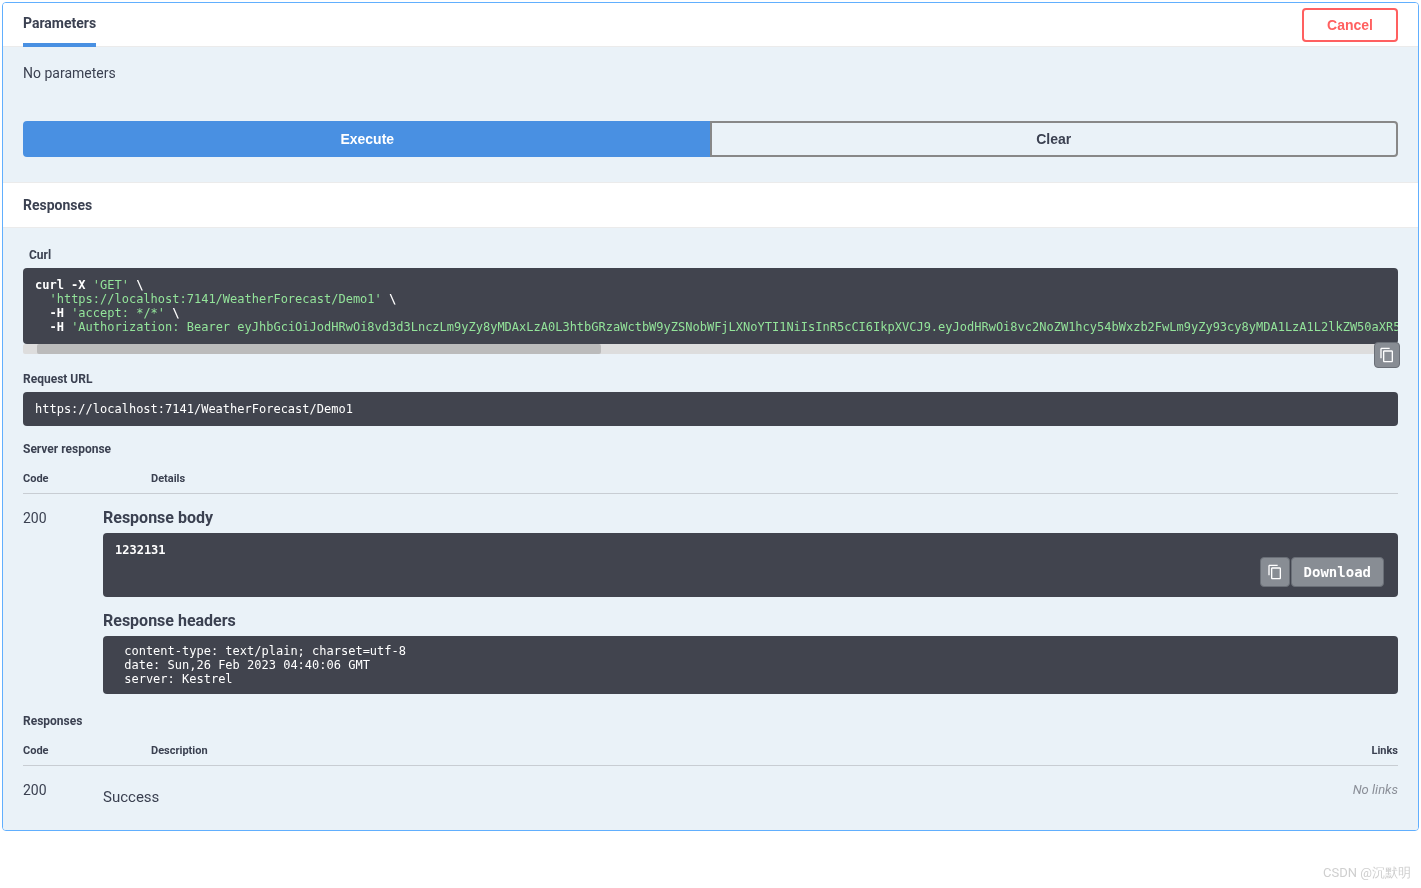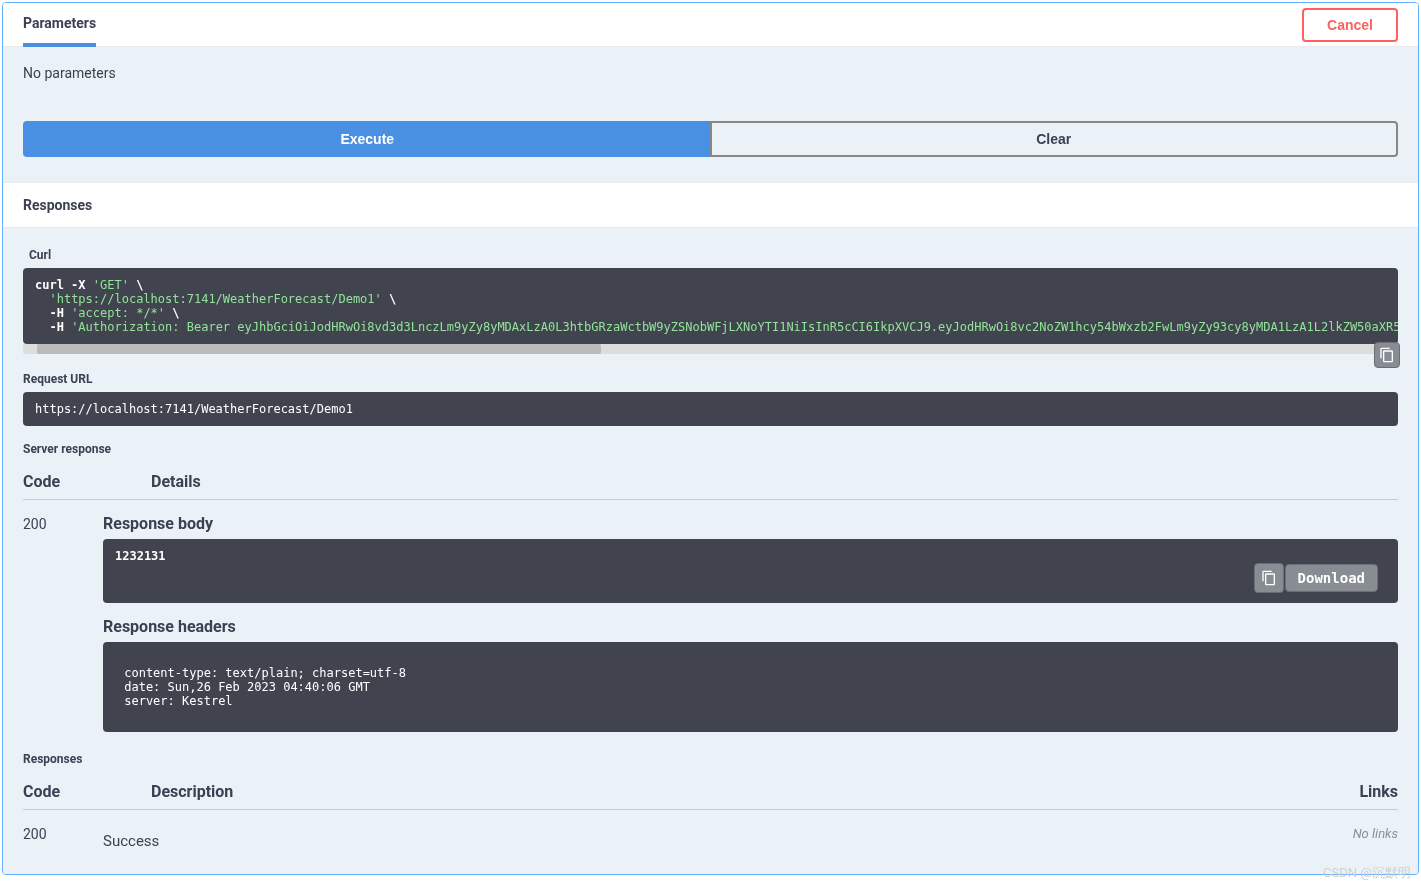--- a/index.html
+++ b/index.html
@@ -136,21 +136,21 @@
     display: flex;
     align-items: center;
     justify-content: center;
   }
   .curl-wrap { position: relative; }
   .table-hdr {
     display: flex;
     border-bottom: 1px solid #c8cdd3;
     padding: 10px 0 8px 0;
     font-weight: 700;
-    font-size: 16px;
+    font-size: 11px;
     color: #3b4151;
   }
   .col-code { width: 80px; }
   .col-desc { flex: 1; padding-left: 48px; }
   .col-links { width: 90px; text-align: right; }
   .table-row {
     display: flex;
     padding: 14px 0 4px 0;
   }
   .code-cell {
@@ -173,25 +173,24 @@
     color: #fff;
     border-radius: 4px;
     padding: 10px 12px 10px 12px;
     font-family: Consolas, Monaco, monospace;
     font-size: 12px;
     min-height: 64px;
     position: relative;
   }
   .body-actions {
     position: absolute;
-    right: 20px;
+    right: 14px;
     bottom: 10px;
     display: flex;
     gap: 1px;
-    align-items: center;
   }
   .icon-btn {
     background: #888d94;
     border: 1px solid #6a6f77;
     border-radius: 4px;
     width: 30px;
     height: 30px;
     display: flex;
     align-items: center;
     justify-content: center;
@@ -205,21 +204,21 @@
     font-weight: 700;
     font-size: 14px;
     padding: 5px 12px;
     cursor: pointer;
     font-family: inherit;
   }
   .headers-block {
     background: #41444e;
     color: #fff;
     border-radius: 4px;
-    padding: 24px 14px;
+    padding: 8px 14px;
     font-family: Consolas, "SimSun", monospace;
     font-size: 12px;
     white-space: pre;
   }
   .small-heading.mt { margin-top: 14px; }
   .watermark {
     position: fixed;
     right: 10px;
     bottom: 6px;
     color: #cfcfcf;

